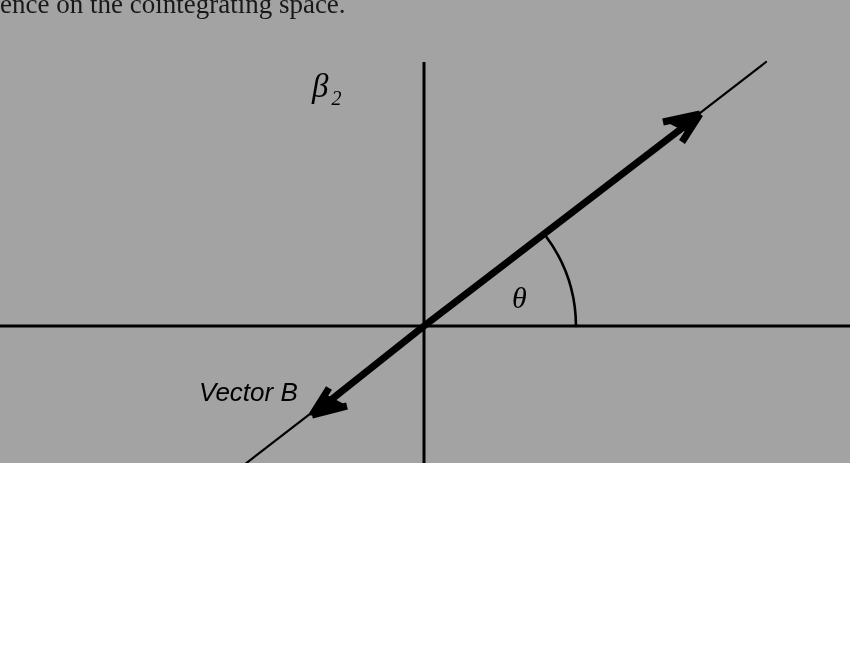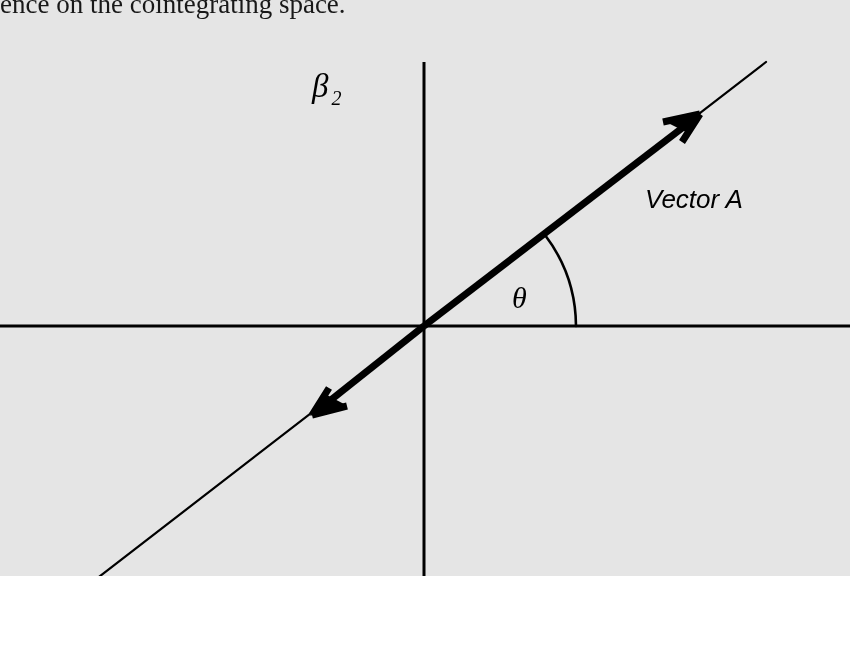--- a/index.html
+++ b/index.html
@@ -3,22 +3,22 @@
 <meta charset="utf-8">
 <style>
   html, body {
     margin: 0;
     padding: 0;
     background: #ffffff;
   }
   #page {
     position: relative;
     width: 850px;
-    height: 576px;
-    background: #e5e5e5;
+    height: 463px;
+    background: #a3a3a3;
     overflow: hidden;
     font-family: "Liberation Sans", sans-serif;
   }
   
   #body-text-line {
     position: absolute;
     left: 0px;
     top: -13px;
     width: 850px;
     height: 34px;
@@ -98,16 +98,16 @@
     <polygon points="310,416 344,404 325,394" fill="#000000"></polygon>
     <path d="M 312 415 L 347 406 M 312 415 L 329 388" stroke="#000000" stroke-width="7" stroke-linecap="butt" fill="none"></path>
   </svg>
 
   <div class="fig-label" id="label-axis-y">
     <span>β</span><span class="sub">2</span>
   </div>
 
   <div class="fig-label" id="label-theta">θ</div>
 
-  <div class="fig-label" id="label-vector-a">Vector A</div>
 
+  <div class="fig-label" id="label-vector-b">Vector B</div>
 
 </div>
 
 </body></html>

